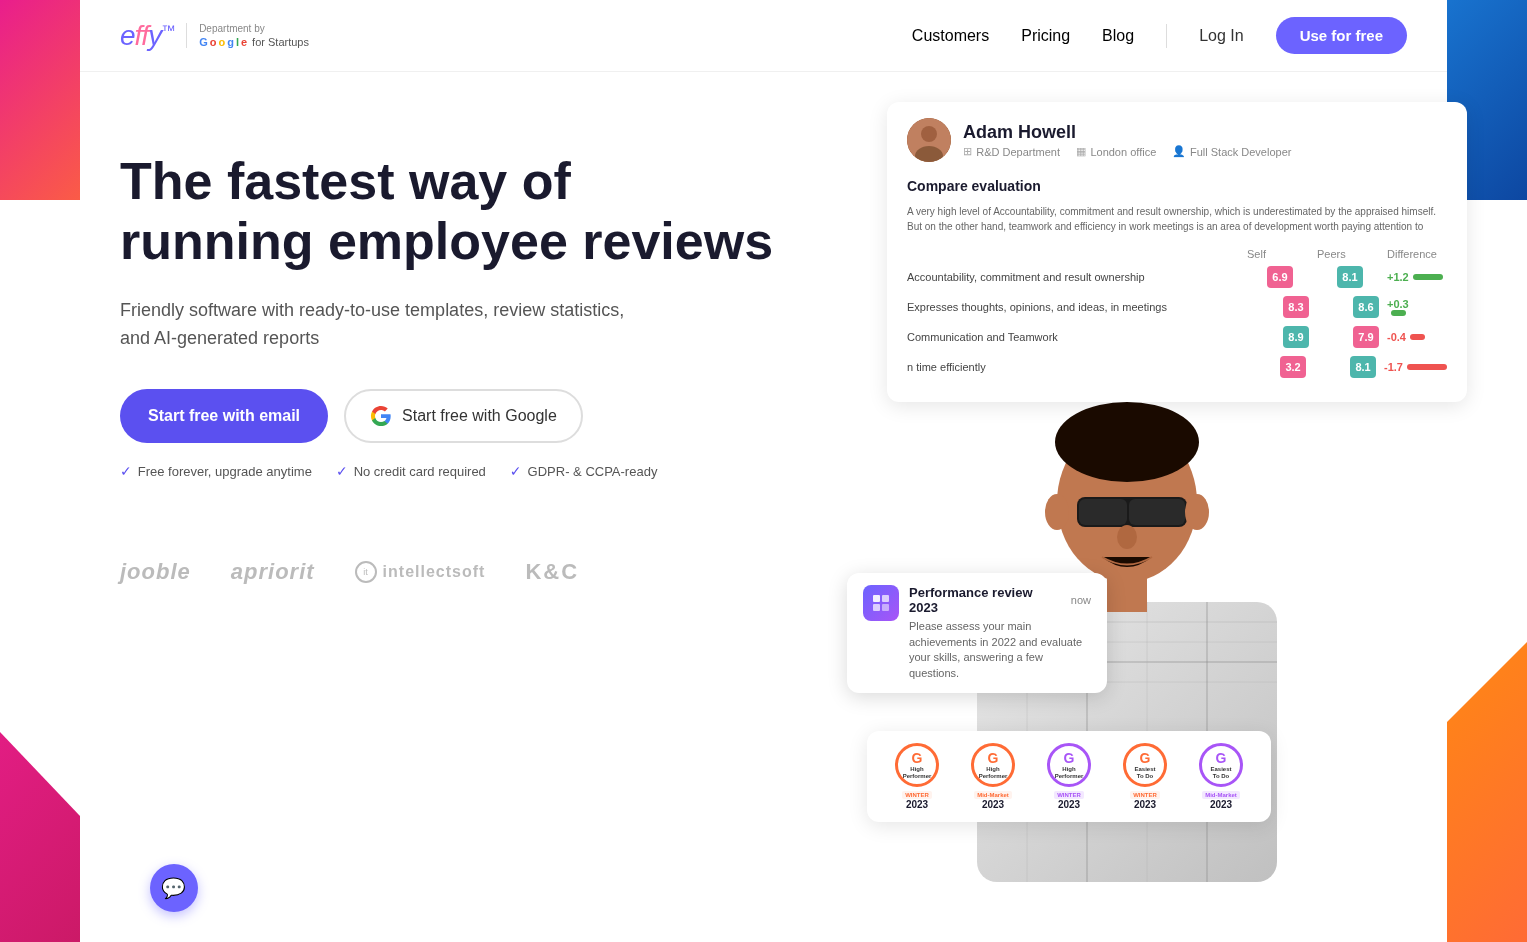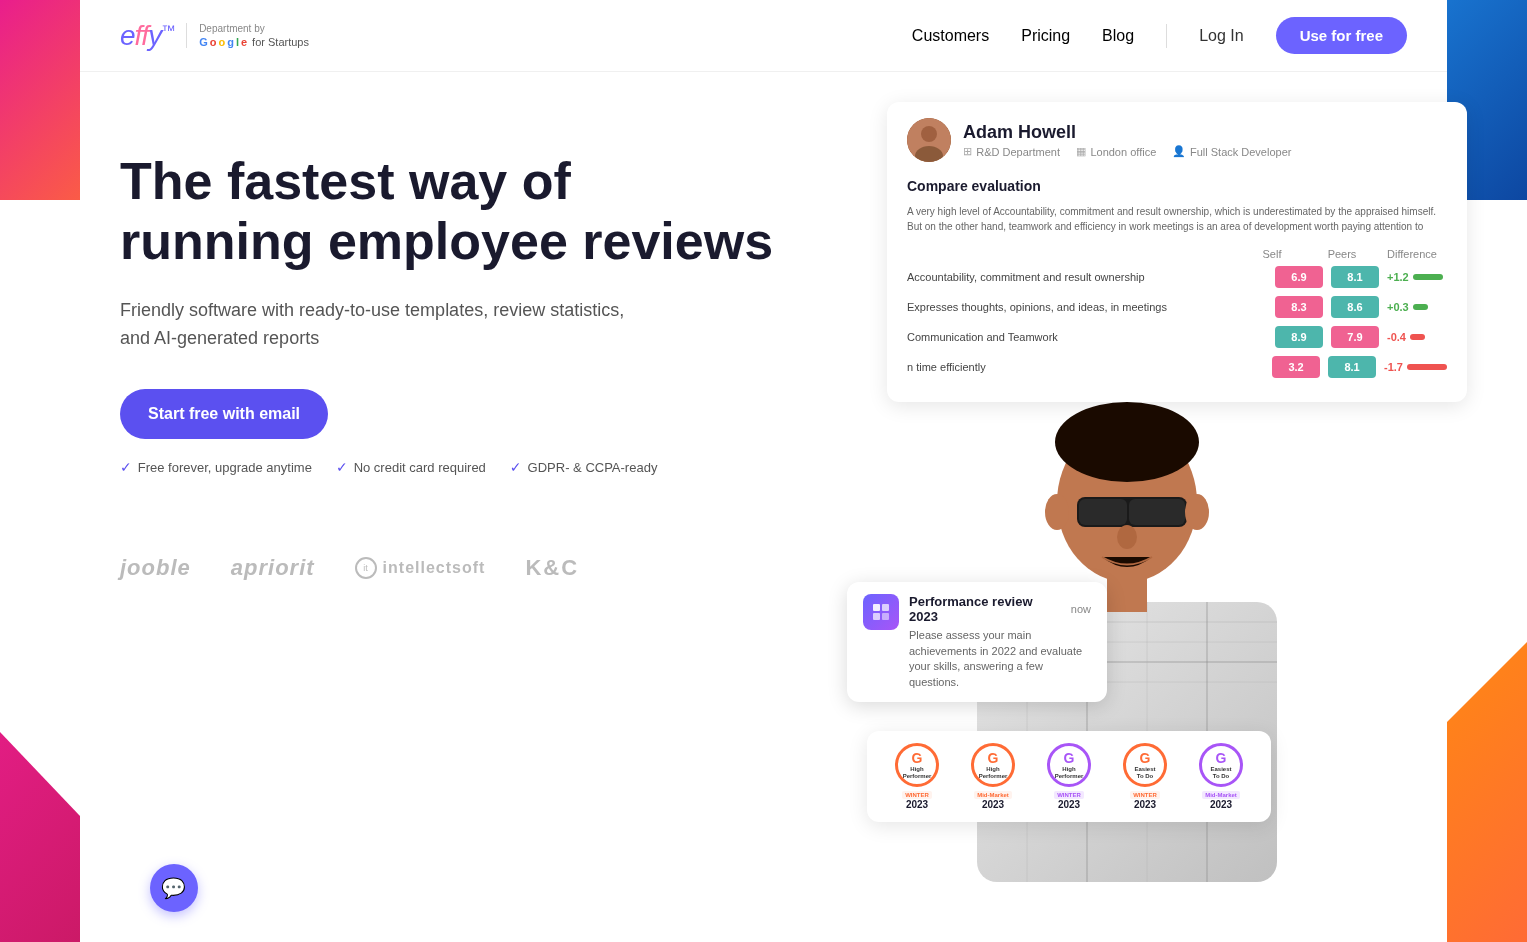--- a/index.html
+++ b/index.html
@@ -318,43 +318,43 @@
       display: flex;
       justify-content: flex-end;
       gap: 20px;
       padding-right: 10px;
       margin-bottom: 6px;
     }
     .compare-col-label {
       font-size: 11px;
       color: #888;
       width: 50px;
-      text-align: center;
     }
     .compare-row {
       display: flex;
       align-items: center;
       gap: 8px;
       margin-bottom: 8px;
     }
     .compare-label {
       font-size: 11px;
       color: #444;
       flex: 1;
     }
     .score-badge {
-      width: 48px;
+      width: 26px;
       height: 22px;
       border-radius: 4px;
       display: flex;
       align-items: center;
       justify-content: center;
       font-size: 11px;
       font-weight: 700;
       color: #fff;
+      margin-left: 36px;
     }
     .score-pink { background: #f06292; }
     .score-teal { background: #4db6ac; }
     .diff-positive { color: #4caf50; font-size: 11px; font-weight: 600; }
     .diff-negative { color: #ef5350; font-size: 11px; font-weight: 600; }
     .diff-bar-pos {
       display: inline-block;
       width: 30px;
       height: 6px;
       background: #4caf50;
@@ -366,21 +366,21 @@
       width: 30px;
       height: 6px;
       background: #ef5350;
       border-radius: 3px;
       margin-left: 4px;
     }
 
     
     .notification-card {
       position: absolute;
-      bottom: 180px;
+      bottom: 189px;
       left: -40px;
       background: #fff;
       border-radius: 12px;
       padding: 12px 16px;
       box-shadow: 0 4px 20px rgba(0,0,0,0.15);
       width: 260px;
       z-index: 5;
       display: flex;
       align-items: flex-start;
       gap: 10px;
@@ -559,20 +559,29 @@
     <div class="hero">
       <div class="hero-left">
         <h1 class="hero-title">
           <span>The fastest way of</span><br>
           <span>running employee reviews</span>
         </h1>
         <p class="hero-subtitle">Friendly software with ready-to-use templates, review statistics, and AI-generated reports</p>
 
         <div class="cta-buttons">
           <button class="btn-email">Start free with email</button>
+          <button class="btn-google">
+            <svg class="google-g" viewBox="0 0 24 24">
+              <path fill="#4285F4" d="M22.56 12.25c0-.78-.07-1.53-.2-2.25H12v4.26h5.92c-.26 1.37-1.04 2.53-2.21 3.31v2.77h3.57c2.08-1.92 3.28-4.74 3.28-8.09z"></path>
+              <path fill="#34A853" d="M12 23c2.97 0 5.46-.98 7.28-2.66l-3.57-2.77c-.98.66-2.23 1.06-3.71 1.06-2.86 0-5.29-1.93-6.16-4.53H2.18v2.84C3.99 20.53 7.7 23 12 23z"></path>
+              <path fill="#FBBC05" d="M5.84 14.09c-.22-.66-.35-1.36-.35-2.09s.13-1.43.35-2.09V7.07H2.18C1.43 8.55 1 10.22 1 12s.43 3.45 1.18 4.93l2.85-2.22.81-.62z"></path>
+              <path fill="#EA4335" d="M12 5.38c1.62 0 3.06.56 4.21 1.64l3.15-3.15C17.45 2.09 14.97 1 12 1 7.7 1 3.99 3.47 2.18 7.07l3.66 2.84c.87-2.6 3.3-4.53 6.16-4.53z"></path>
+            </svg>
+            <span>Start free with Google</span>
+          </button>
         </div>
 
         <div class="trust-badges">
           <div class="trust-item">
             <span class="check-icon">✓</span>
             <span>Free forever, upgrade anytime</span>
           </div>
           <div class="trust-item">
             <span class="check-icon">✓</span>
             <span>No credit card required</span>
@@ -633,31 +642,31 @@
             <div class="compare-header">
               <span class="compare-col-label">Self</span>
               <span class="compare-col-label">Peers</span>
               <span class="compare-col-label">Difference</span>
             </div>
 
             <div class="compare-row">
               <span class="compare-label">Accountability, commitment and result ownership</span>
               <div class="score-badge score-pink">6.9</div>
               <div class="score-badge score-teal">8.1</div>
-              <div style="display:flex;align-items:center;min-width:60px;">
+              <div style="display:flex;align-items:center;min-width:60px;margin-left:16px;">
                 <span class="diff-positive">+1.2</span>
                 <span class="diff-bar-pos"></span>
               </div>
             </div>
 
             <div class="compare-row">
               <span class="compare-label">Expresses thoughts, opinions, and ideas, in meetings</span>
               <div class="score-badge score-pink">8.3</div>
               <div class="score-badge score-teal">8.6</div>
-              <div style="display:flex;align-items:center;min-width:60px;">
+              <div style="display:flex;align-items:flex-start;min-width:60px;flex-direction:column;">
                 <span class="diff-positive">+0.3</span>
                 <span class="diff-bar-pos" style="width:15px;"></span>
               </div>
             </div>
 
             <div class="compare-row">
               <span class="compare-label">Communication and Teamwork</span>
               <div class="score-badge score-teal">8.9</div>
               <div class="score-badge score-pink">7.9</div>
               <div style="display:flex;align-items:center;min-width:60px;">

